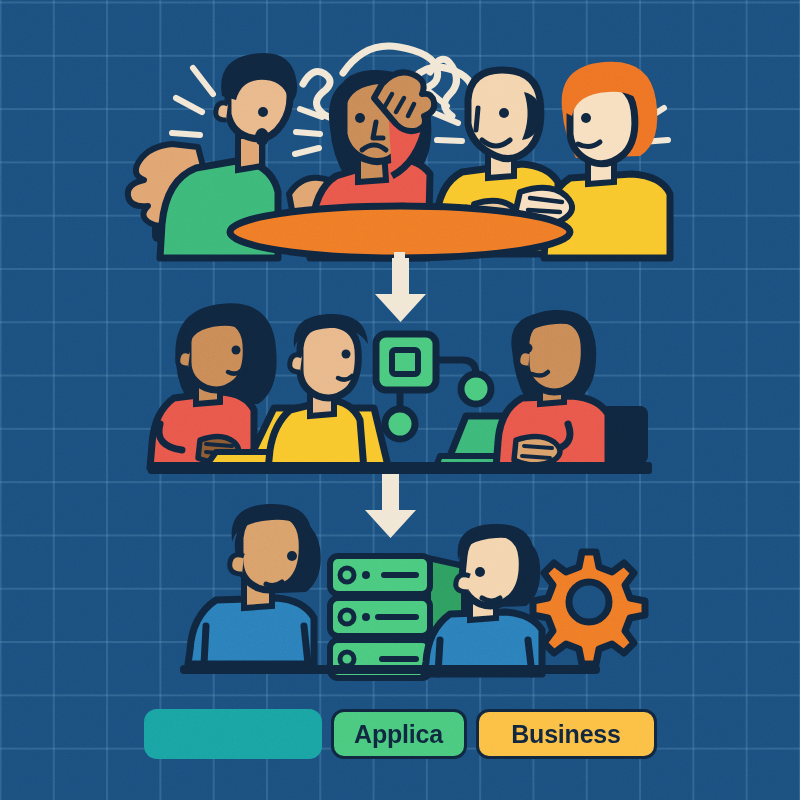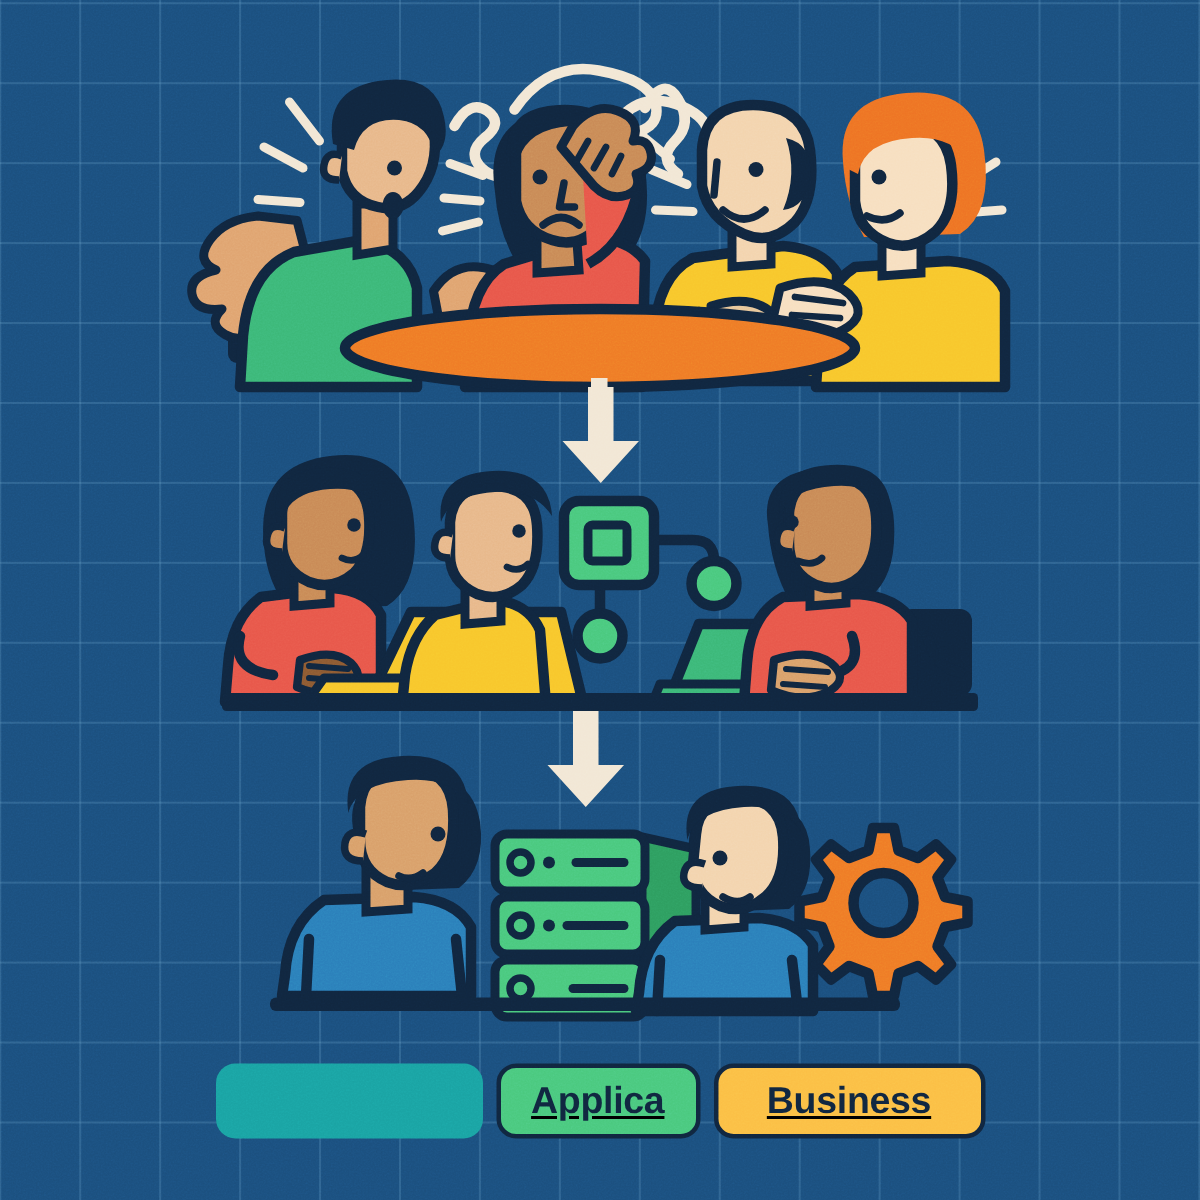--- a/index.html
+++ b/index.html
@@ -45,21 +45,20 @@
     position: absolute;
     left: 0;
     right: 0;
     top: 708px;
     height: 52px;
     display: flex;
     align-items: center;
     justify-content: center;
     gap: 9px;
     pointer-events: auto;
-    text-decoration: underline;
   }
   .chip {
     height: 50px;
     box-sizing: border-box;
     border-radius: 13px;
     display: flex;
     align-items: center;
     justify-content: center;
     font-size: 25px;
     font-weight: bold;

